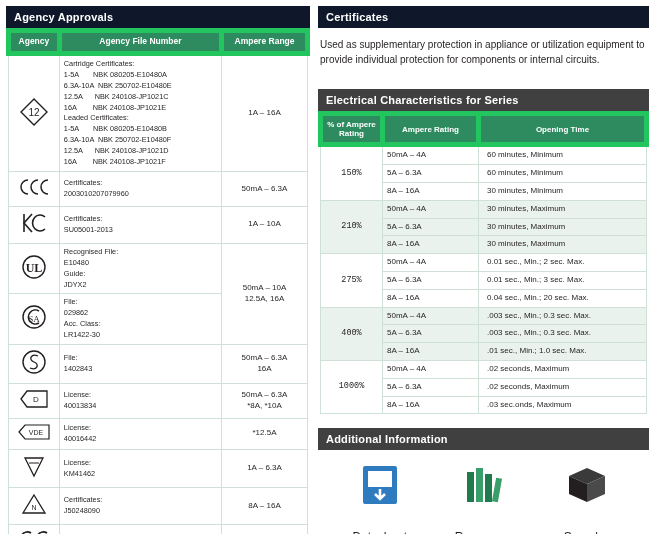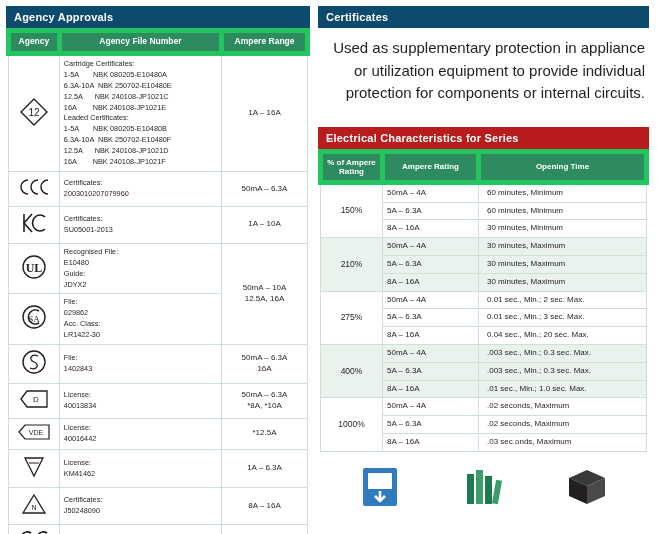--- a/index.html
+++ b/index.html
@@ -11,28 +11,28 @@
     font-family: "Liberation Sans", sans-serif;
     font-size: 9px;
     color: #231f20;
   }
   .page { position: relative; width: 657px; height: 534px; display: flex; }
   .col-left { width: 310px; padding: 6px 0 0 6px; }
   .col-right { width: 347px; padding: 6px 8px 0 8px; }
 
   
   .bar {
-    background: #0c4a6e;
+    background: #0f172a;
     color: #ffffff;
     font-weight: bold;
     font-size: 11px;
     padding: 5px 8px;
     letter-spacing: .2px;
   }
-  .bar.light { background: #b91c1c; }
+  .bar.light { background: #404040; }
 
   
   table { border-collapse: collapse; width: 100%; }
   th {
     background: #2e8b5f;
     color: #fff;
     font-size: 8.5px;
     font-weight: bold;
     padding: 4px 3px;
     border: 5px solid #22c55e;
@@ -56,29 +56,28 @@
   .agency-table td.file-cell { width: 168px; }
   .agency-table td.range-cell { width: 90px; text-align: center; margin-top: 26px; }
   .mono-list { white-space: pre; font-size: 7.3px; line-height: 1.5; }
 
   
   .mark { display: inline-block; color: #231f20; }
   .mark svg { display: block; margin: 0 auto; }
 
   
   .para {
-    font-size: 15px;
+    font-size: 10px;
     line-height: 1.5;
     padding: 9px 4px 12px 2px;
-    text-align: right;
   }
   .elec-table th { font-size: 8px; }
   .elec-table td { font-size: 8px; }
   .elec-table td.pct {
-    width: 62px; text-align: center; font-weight: normal; font-size: 8.5px;
+    width: 62px; text-align: center; font-weight: normal; font-size: 8.5px; font-family: Liberation Mono, monospace;
   }
   .elec-table td.amp { width: 96px; text-align: left; }
   .elec-table td.time { padding-left: 8px; }
   .shade { background: #eaf2ed; }
 
   
   .info-row { display: flex; justify-content: space-around; padding: 12px 10px 0 10px; }
   .info-item { text-align: center; width: 92px; }
   .info-label { font-size: 12px; margin-top: 22px; color: #231f20; }
   .icon-box { width: 46px; height: 46px; margin: 0 auto; }
@@ -389,20 +388,21 @@
           <td class="amp">5A – 6.3A</td>
           <td class="time">.02 seconds, Maximum</td>
         </tr>
         <tr>
           <td class="amp">8A – 16A</td>
           <td class="time">.03 sec.onds, Maximum</td>
         </tr>
       </tbody>
     </table>
 
+    <div class="bar light mt14">Additional Information</div>
 
     <div class="info-row">
       <div class="info-item">
         <div class="icon-box">
           <svg width="46" height="46" viewBox="0 0 46 46">
             <rect x="6" y="4" width="34" height="38" rx="2" fill="#2f7bbf"></rect>
             <rect x="11" y="9" width="24" height="16" fill="#ffffff"></rect>
             <path d="M23 27 L23 36 M18 32 L23 37 L28 32" stroke="#ffffff" stroke-width="2.6" fill="none"></path>
           </svg>
         </div>

